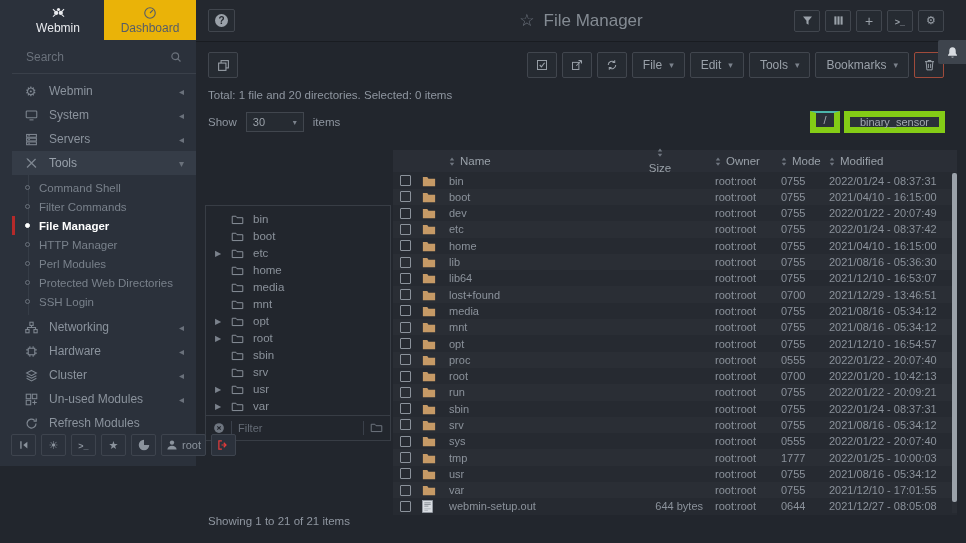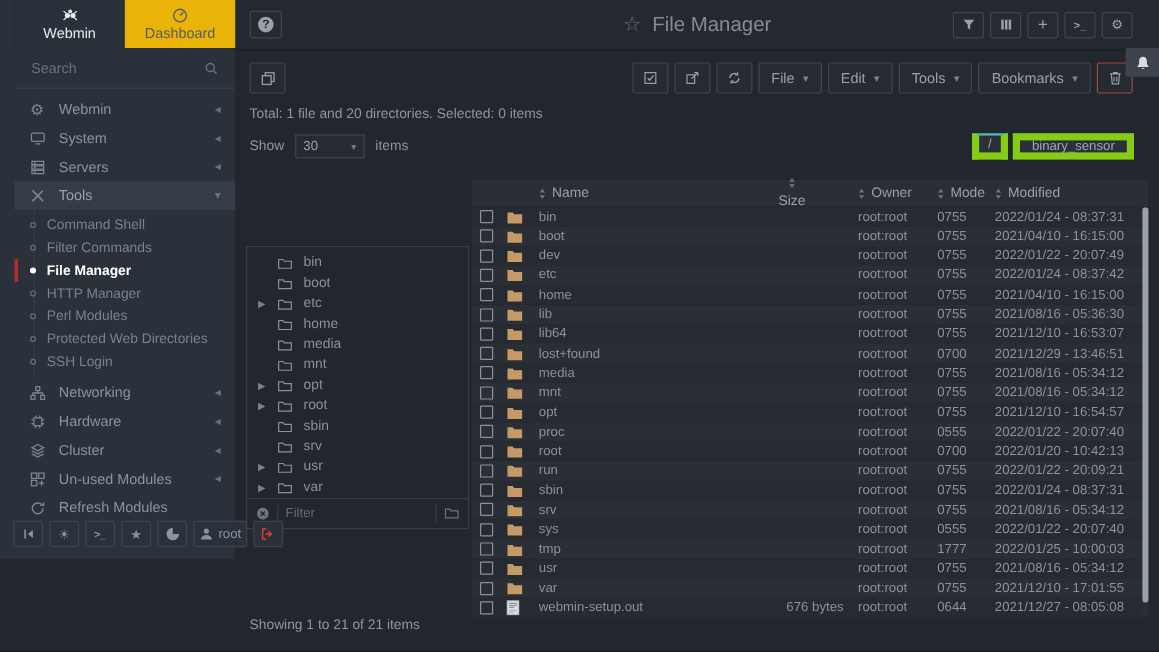--- a/index.html
+++ b/index.html
@@ -951,21 +951,21 @@
               <span class="col-icon">
                 <span class="icn" style="">
                   <svg width="11" height="13" viewBox="0 0 12 14" fill="none" stroke="currentColor" stroke-width="1.3">
                     <rect x="0.5" y="0.5" width="11" height="13" fill="#d9dde2" stroke="#9aa1a9" stroke-width="0.8"></rect>
                     <path d="M2.5 3h7M2.5 4.8h7M2.5 6.6h4.5" stroke="#7d848d" stroke-width="0.9"></path>
                     <path d="M2.5 9.5h7M2.5 11.2h4" stroke="#aab0b7" stroke-width="0.9"></path>
                   </svg>
                 </span>
               </span>
               <span class="col-name">webmin-setup.out</span>
-              <span class="col-size">676 bytes</span>
+              <span class="col-size">644 bytes</span>
               <span class="col-owner">root:root</span>
               <span class="col-mode">0644</span>
               <span class="col-modified">2021/12/27 - 08:05:08</span>
             </div>
           </div>
         <div class="scrollbar">
           <div class="scroll-thumb"></div>
         </div>
       </div>
     </div>

